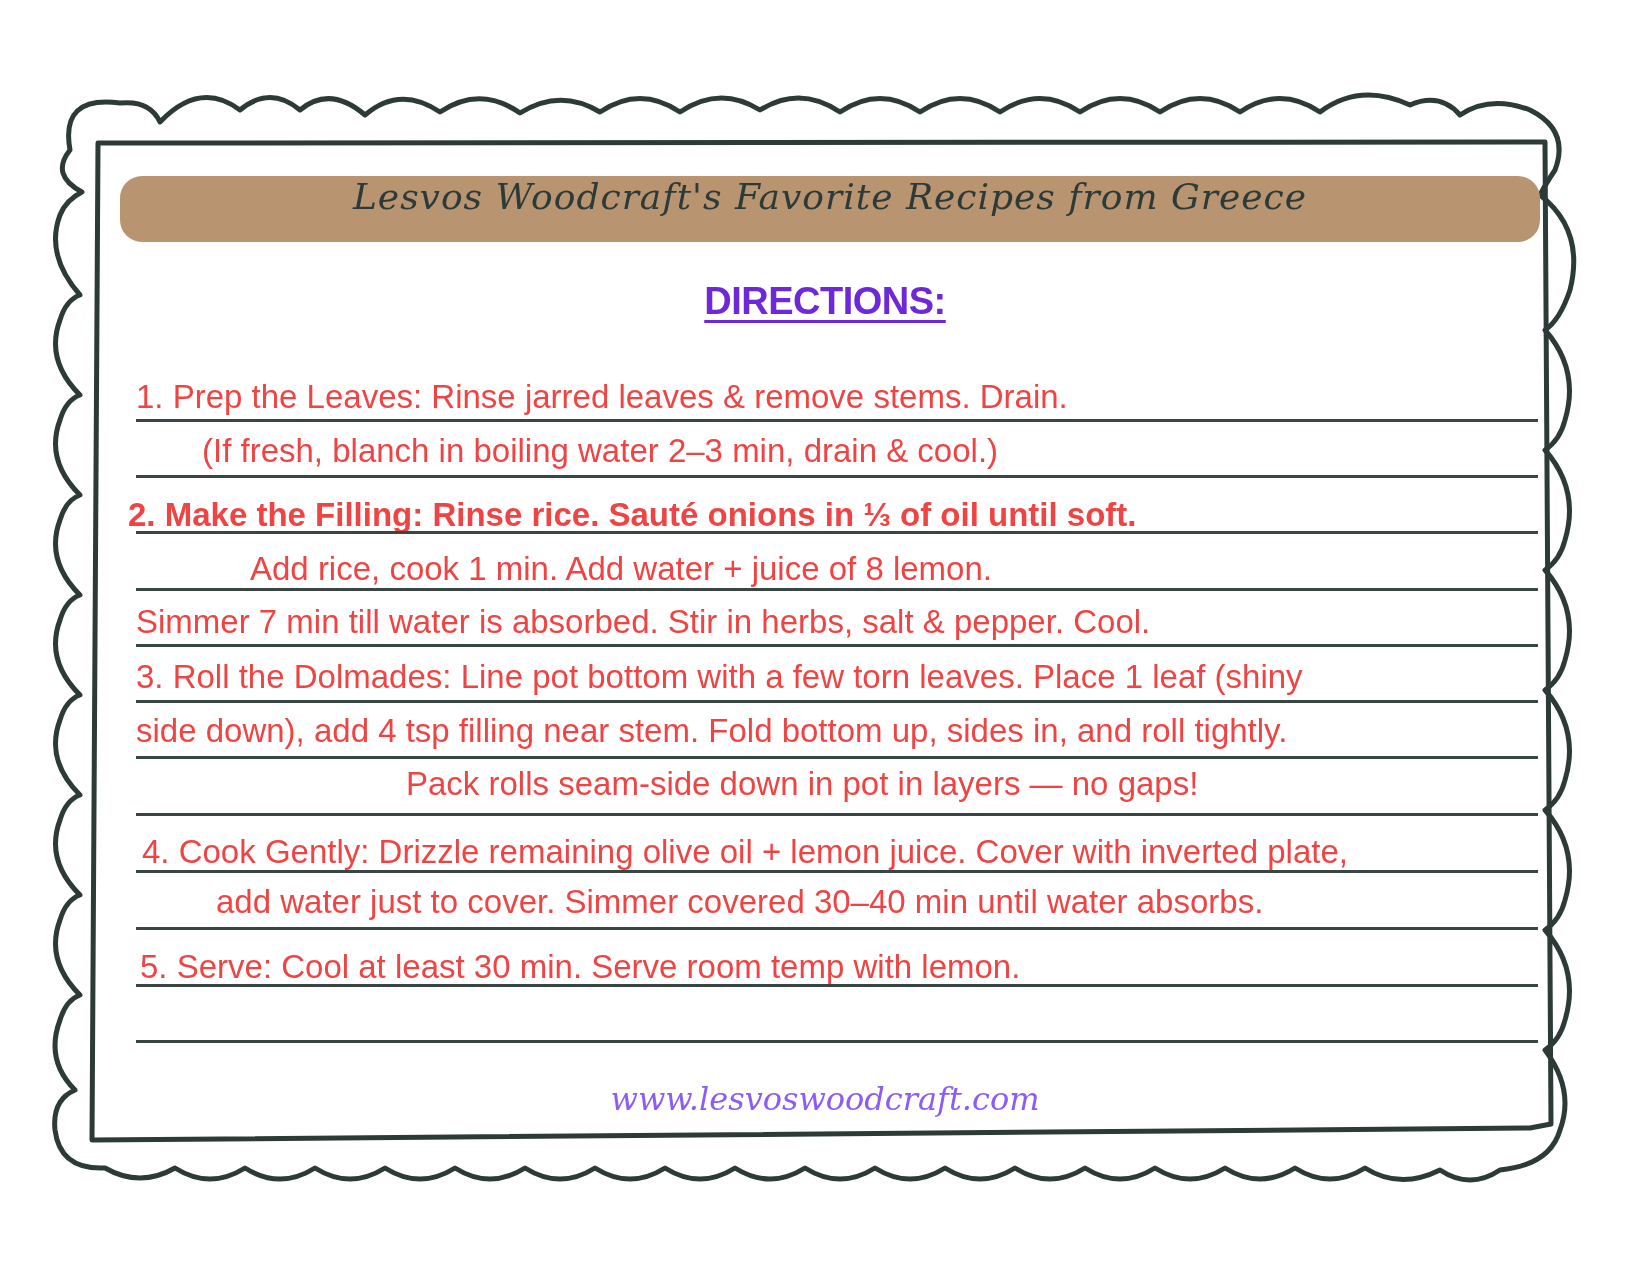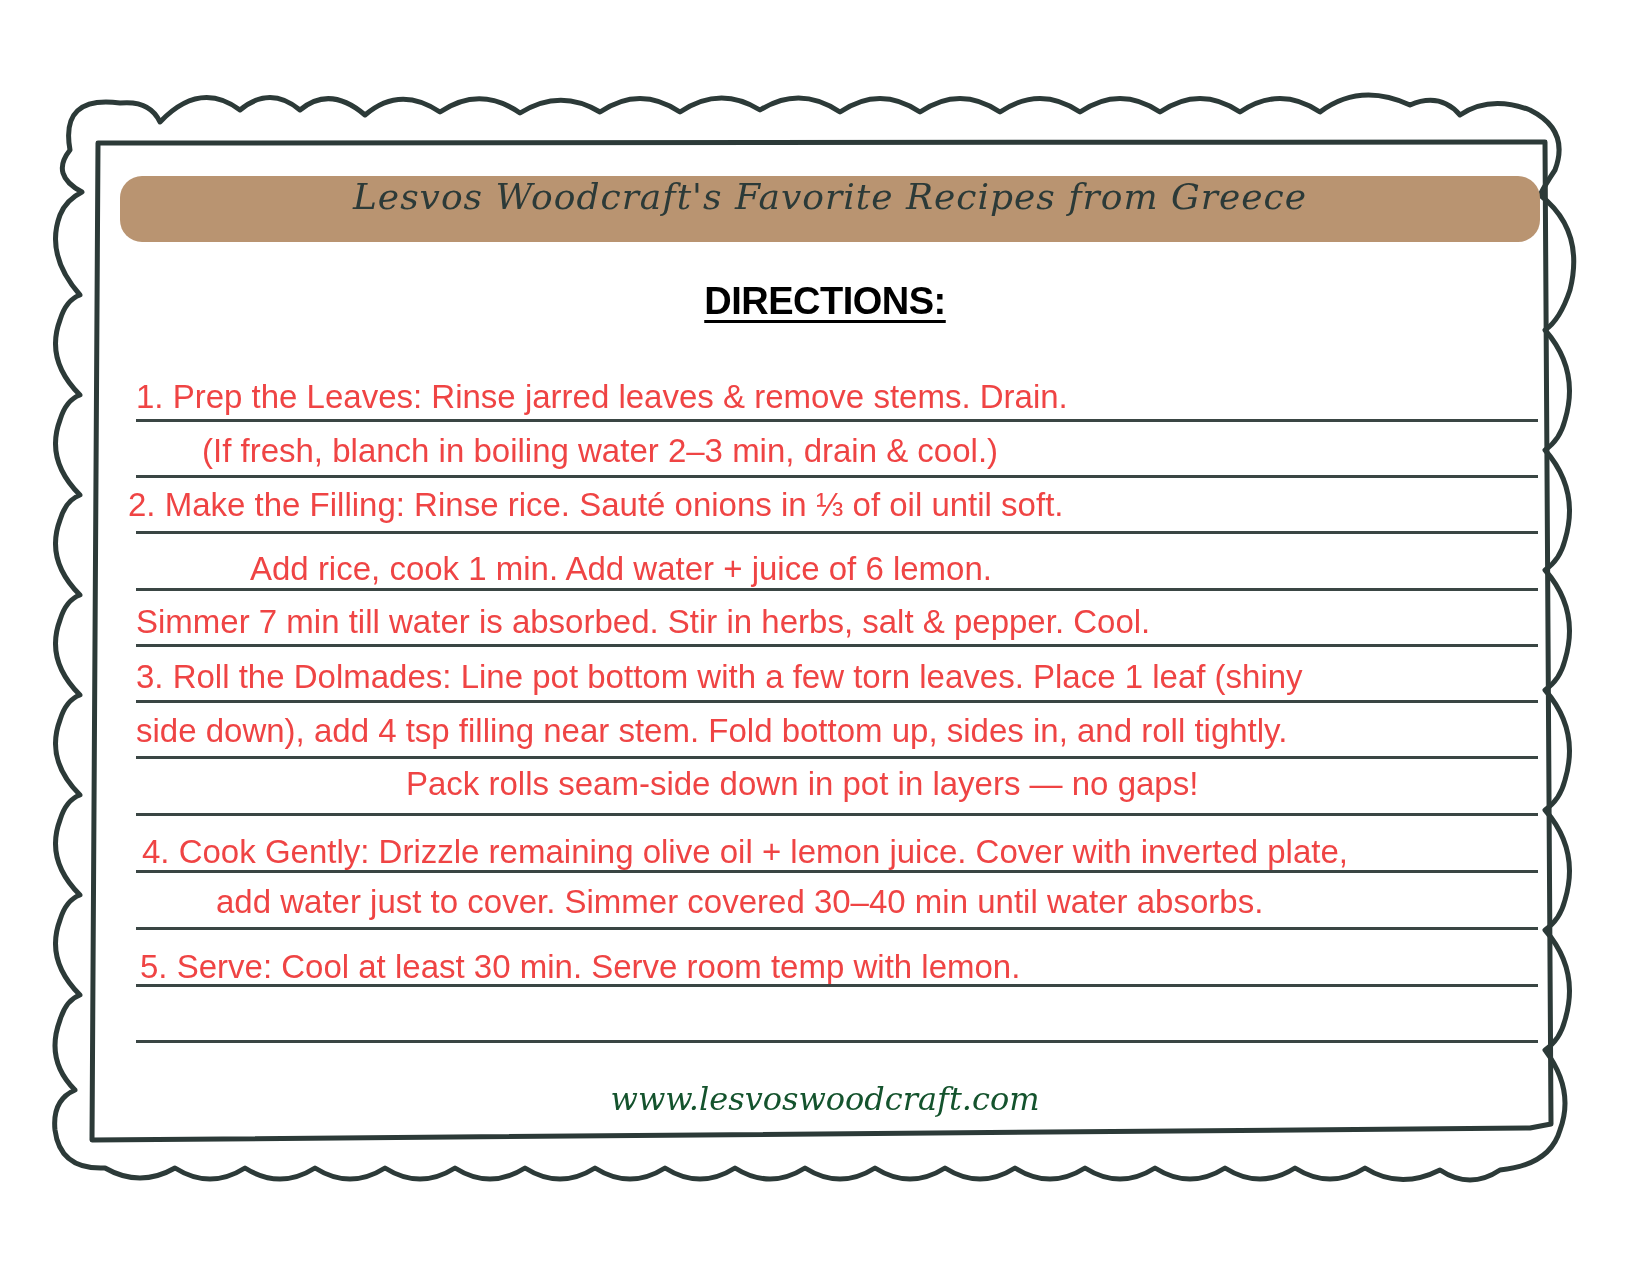--- a/index.html
+++ b/index.html
@@ -12,35 +12,35 @@
   }
   .title-text {
     font-family:"DejaVu Serif", serif; font-style:italic;
     font-size:36px; color:#2c3a38; letter-spacing:1px;
   }
   .directions-heading {
     position:absolute; left:0; width:1650px; top:280px; text-align:center;
   }
   .directions-heading span {
     font-family:"Liberation Sans", sans-serif; font-weight:bold;
-    font-size:38px; color:#000000; text-decoration:underline;
+    font-size:38px; color:#6d28d9; text-decoration:underline;
     text-decoration-thickness:3px; text-underline-offset:6px; letter-spacing:-0.5px;
   }
   .lines { position:absolute; left:136px; width:1402px; top:0; }
   .line {
     position:absolute; left:0; width:1402px; height:0;
     border-bottom:3px solid #3a4644;
   }
   .line-text {
     position:absolute; font-size:33px; color:#ef4444; white-space:nowrap;
     font-family:"Liberation Sans", sans-serif;
   }
   .footer-url {
     position:absolute; left:0; width:1650px; top:1080px; text-align:center;
-    font-family:"DejaVu Serif", serif; font-style:italic; font-size:32px; color:#14532d;
+    font-family:"DejaVu Serif", serif; font-style:italic; font-size:32px; color:#8b5cf6;
   }
 </style>
 </head>
 <body>
 
 <svg class="frame-svg" width="1650" height="1275" viewBox="0 0 1650 1275">
   <path fill="none" stroke="#2c3a38" stroke-width="5" stroke-linejoin="round" d="
     M 70 150
     Q 60 95 120 103 Q 150 100 160 122
     Q 200 80 240 110 Q 270 85 300 110 Q 330 85 365 115 Q 400 85 440 112 Q 480 85 520 113 Q 560 88 600 112 Q 640 85 680 112 Q 720 85 760 110 Q 800 85 840 112 Q 880 85 920 112 Q 960 85 1000 112 Q 1040 85 1080 112 Q 1120 85 1160 112 Q 1200 85 1240 112 Q 1280 85 1320 112 Q 1360 82 1410 105 Q 1440 92 1460 115
@@ -76,24 +76,24 @@
   <span>DIRECTIONS:</span>
 </div>
 
 <div class="lines">
   <div class="line-text" style="left:0px; top:378px;">1. Prep the Leaves: Rinse jarred leaves &amp; remove stems. Drain.</div>
   <div class="line" style="top:419px;"></div>
 
   <div class="line-text" style="left:66px; top:432px;text-align:center;">(If fresh, blanch in boiling water 2–3 min, drain &amp; cool.)</div>
   <div class="line" style="top:475px;"></div>
 
-  <div class="line-text" style="left:-8px; top:486px;">2. Make the Filling: Rinse rice. Sauté onions in ⅓ of oil until soft.</div>
+  <div class="line-text" style="left:-8px; top:496px;font-weight:bold;">2. Make the Filling: Rinse rice. Sauté onions in ⅓ of oil until soft.</div>
   <div class="line" style="top:531px;"></div>
 
-  <div class="line-text" style="left:114px; top:550px;">Add rice, cook 1 min. Add water + juice of 6 lemon.</div>
+  <div class="line-text" style="left:114px; top:550px;">Add rice, cook 1 min. Add water + juice of 8 lemon.</div>
   <div class="line" style="top:588px;"></div>
 
   <div class="line-text" style="left:0; top:603px;">Simmer 7 min till water is absorbed. Stir in herbs, salt &amp; pepper. Cool.</div>
   <div class="line" style="top:644px;"></div>
 
   <div class="line-text" style="left:0px; top:658px;">3. Roll the Dolmades: Line pot bottom with a few torn leaves. Place 1 leaf (shiny</div>
   <div class="line" style="top:700px;"></div>
 
   <div class="line-text" style="left:0px; top:712px;">side down), add 4 tsp filling near stem. Fold bottom up, sides in, and roll tightly.</div>
   <div class="line" style="top:756px;"></div>

